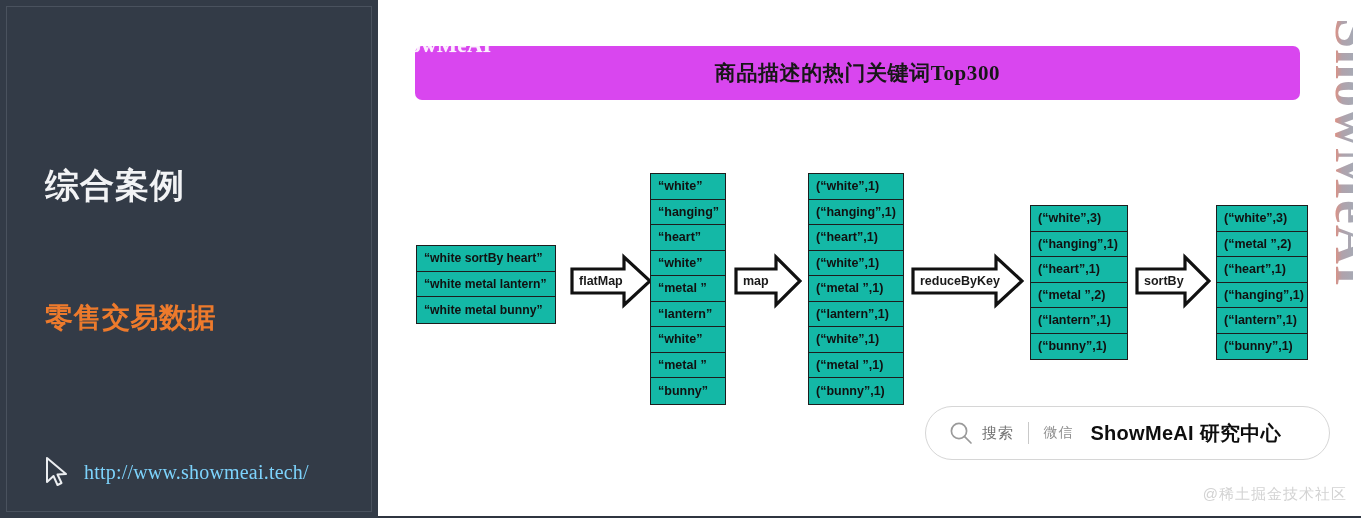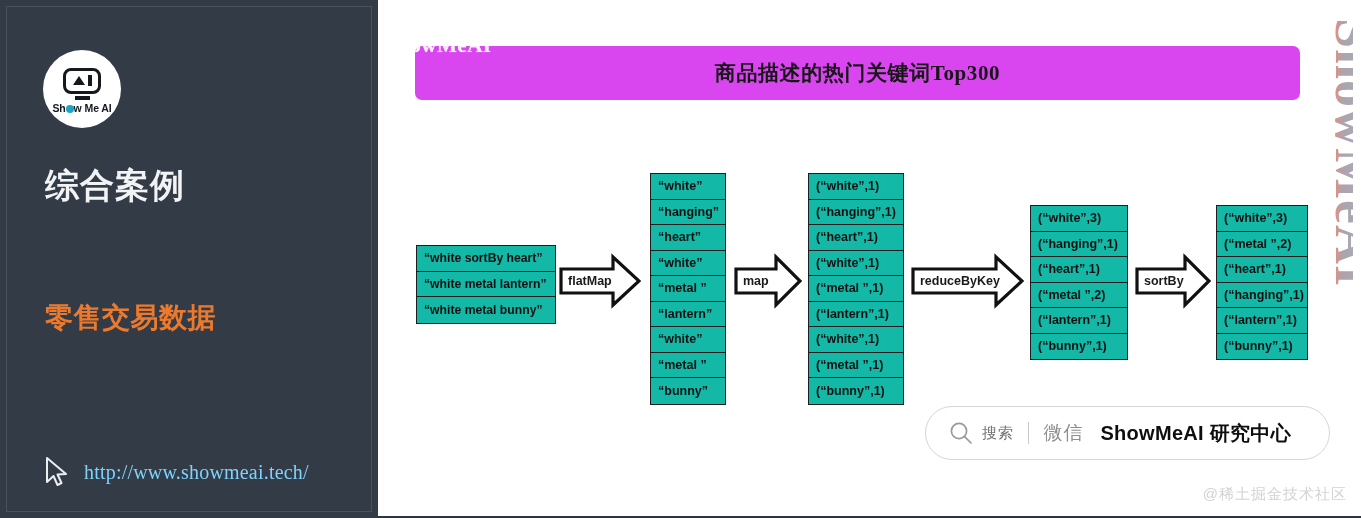--- a/index.html
+++ b/index.html
@@ -228,21 +228,21 @@
     display: flex;
     align-items: center;
     justify-content: flex-start;
     padding-left: 9px;
     font-size: 12.5px;
     font-weight: 700;
     color: #1a1a1a;
     white-space: nowrap;
     font-family: "Liberation Sans", "DejaVu Sans", sans-serif;
   }
-  .arrow-1 { left: 181px; top: 253px; width: 82px; }
+  .arrow-1 { left: 192px; top: 253px; width: 82px; }
   .arrow-2 { left: 356px; top: 253px; width: 68px; }
   .arrow-3 { left: 533px; top: 253px; width: 113px; }
   .arrow-4 { left: 757px; top: 253px; width: 76px; }
 
   
   #search-pill {
     position: absolute;
     left: 547px; top: 406px;
     width: 405px; height: 54px;
     border: 1.6px solid #d6d6d6;
@@ -260,21 +260,21 @@
     letter-spacing: 1px;
     font-family: "Liberation Sans", "DejaVu Sans", sans-serif;
     white-space: nowrap;
   }
   #search-divider {
     width: 1.4px; height: 22px;
     background: #c9c9c9;
     margin: 0 6px;
   }
   #search-wechat {
-    font-size: 19px;
+    font-size: 14px;
     color: #8e8e8e;
     letter-spacing: 1px;
     font-family: "Liberation Sans", "DejaVu Sans", sans-serif;
     white-space: nowrap;
   }
   #search-brand {
     font-size: 20px;
     font-weight: 700;
     color: #0e0e0e;
     letter-spacing: 0.3px;
@@ -294,30 +294,20 @@
   }
 </style>
 </head>
 <body>
 
 <div id="page">
 
   <aside id="sidebar">
     <div id="sidebar-inner">
 
-      <div id="logo-wrap">
-        <div id="logo-circle">
-          <div id="logo-badge">
-            <span class="caret"></span>
-            <span class="bar"></span>
-          </div>
-          <div id="logo-stand"></div>
-          <div id="logo-text"><span>Sh</span><span class="dot"></span><span>w Me AI</span></div>
-        </div>
-      </div>
 
       <h1 id="sidebar-title">综合案例</h1>
 
       <div id="sidebar-subtitle">
         <span class="sline">零售交易数据</span>
       </div>
 
       <div id="sidebar-url-row">
         <svg id="cursor-icon" viewBox="0 0 30 34">
           <path d="M4 3 L4 27 L10.5 21 L14.5 30 L18.5 28 L14.5 19.5 L23 19 Z" fill="none" stroke="#eceef1" stroke-width="2" stroke-linejoin="round"></path>

